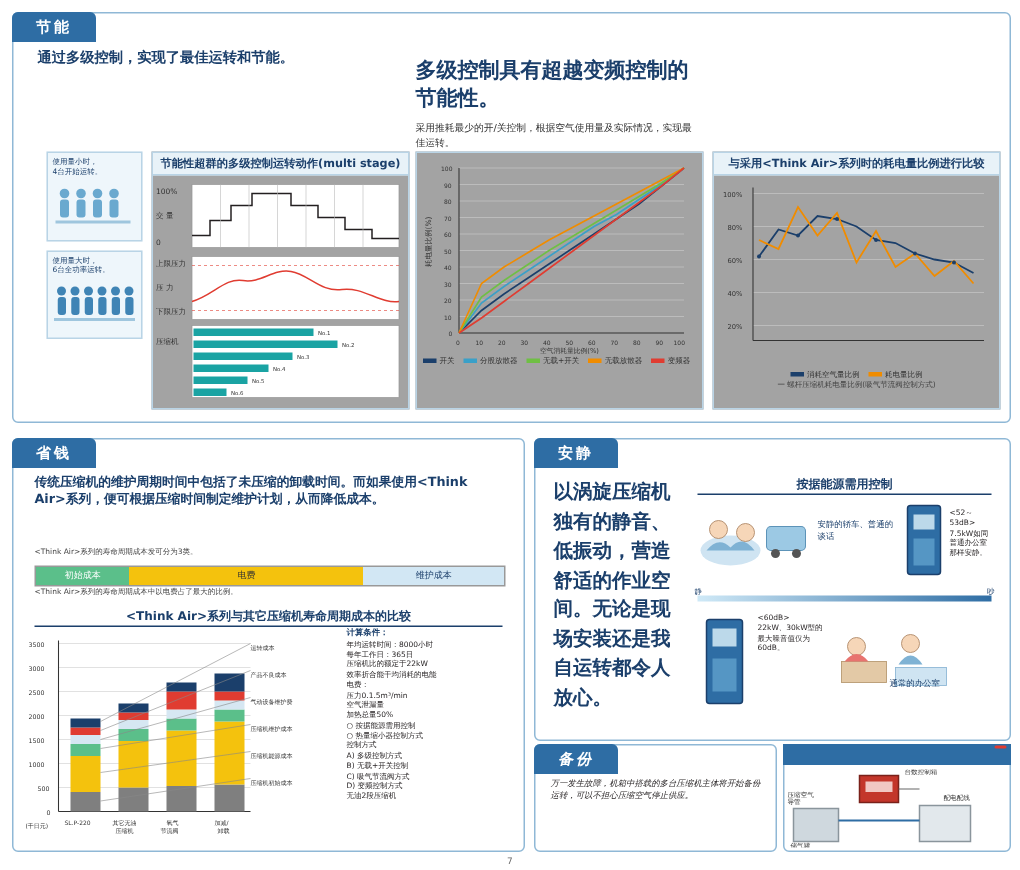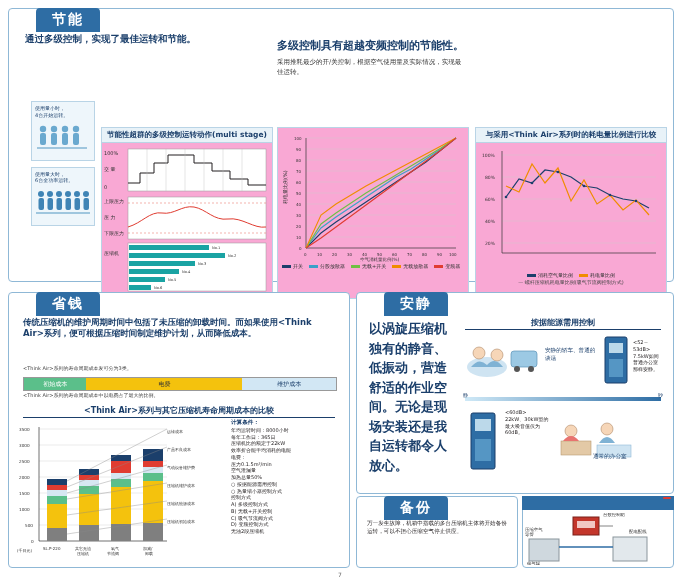--- a/index.html
+++ b/index.html
@@ -6,26 +6,26 @@
   body{
     width:680px;height:580px;
     background:#ffffff;
     font-family:"DejaVu Sans","Liberation Sans",sans-serif;
     font-size:7px;color:#231f20;
     position:relative;overflow:hidden;
   }
   .panel{position:absolute;border:1px solid #8fb8d6;border-radius:4px;background:#fff;}
   .secTab{
     position:absolute;top:-1px;left:-1px;
-    background:#2e6da4;color:#fff;font-size:14px;font-weight:bold;
-    padding:3px 16px;border-radius:4px 4px 0 0;letter-spacing:2px;margin-left:28px;
+    background:#2e6da4;color:#fff;font-size:10px;font-weight:bold;
+    padding:3px 16px;border-radius:4px 4px 0 0;letter-spacing:2px;
   }
   .lead{font-size:9.5px;font-weight:bold;color:#1b3f6b;line-height:1.35;}
   .body{font-size:6.5px;color:#333;line-height:1.5;}
-  .chartBox{border:1px solid #b9d4e6;background:#f9a8d4;position:relative;margin-top:26px;}
+  .chartBox{border:1px solid #b9d4e6;background:#a3a3a3;position:relative;}
   .chartTitle{
     background:#e8f2f8;border-bottom:1px solid #b9d4e6;
     font-size:7.5px;font-weight:bold;color:#1b3f6b;text-align:center;
     padding:2px 0;
   }
   .axisLbl{font-size:5px;fill:#333;}
   .tiny{font-size:5px;line-height:1.35;}
   .tiny6{font-size:5.6px;line-height:1.4;}
   .centerHead{
     text-align:center;font-size:8px;font-weight:bold;color:#1b3f6b;
@@ -38,21 +38,21 @@
 </style>
 </head>
 <body>
 
 <div class="panel" style="left:8px;top:8px;width:664px;height:272px;">
   <div class="secTab">节能</div>
 
   <div class="lead" style="position:absolute;left:16px;top:24px;">通过多级控制，实现了最佳运转和节能。</div>
 
   <div style="position:absolute;left:268px;top:30px;width:190px;">
-    <div class="lead" style="font-size:11px;">多级控制具有超越变频控制的节能性。</div>
+    <div class="lead" style="font-size:14px;font-family:Liberation Serif, serif;">多级控制具有超越变频控制的节能性。</div>
     <div class="body" style="margin-top:4px;">采用推耗最少的开/关控制，根据空气使用量及实际情况，实现最佳运转。</div>
   </div>
   <div style="position:absolute;left:470px;top:30px;width:186px;">
   </div>
 
   <div style="position:absolute;left:22px;top:92px;width:64px;">
     <div style="border:1px solid #b9d4e6;background:#eef6fb;padding:3px;margin-bottom:6px;">
       <div class="tiny" style="white-space:pre-line;color:#1b3f6b;">使用量小时，
 4台开始运转。</div>
       <svg width="56" height="38">
@@ -408,21 +408,21 @@
       <circle cx="14" cy="20" r="6" fill="#f6d6b8" stroke="#b08968" stroke-width="0.6"></circle>
       <path d="M6,30 q8,-10 16,0 z" fill="#e8736f"></path>
       <circle cx="50" cy="18" r="6" fill="#f6d6b8" stroke="#b08968" stroke-width="0.6"></circle>
       <path d="M42,32 q8,-12 16,0 z" fill="#7fb2d4"></path>
       <rect x="40" y="34" width="34" height="12" fill="#cfe4f2" stroke="#8fb8d6" stroke-width="0.6"></rect>
     </svg>
     <div class="tiny6" style="position:absolute;left:128px;top:46px;width:66px;color:#1b3f6b;">通常的办公室</div>
   </div>
 </div>
 
-<div class="panel" style="left:356px;top:496px;width:160px;height:70px;">
+<div class="panel" style="left:356px;top:496px;width:160px;height:70px;font-style:italic;">
   <div class="secTab">备份</div>
   <div class="tiny6" style="position:absolute;left:10px;top:22px;width:140px;line-height:1.5;">万一发生故障，机箱中搭载的多台压缩机主体将开始备份运转，可以不担心压缩空气停止供应。</div>
 </div>
 
 <div class="panel" style="left:522px;top:496px;width:150px;height:70px;border-color:#8fb8d6;">
   <div style="position:absolute;left:-1px;top:-1px;right:-1px;height:14px;background:#2e6da4;color:#fff;font-size:8px;font-weight:bold;padding:1px 4px;box-sizing:border-box;"></div>
   <div style="position:absolute;right:2px;top:0px;background:#e03c31;color:#fff;font-size:6px;padding:1px 4px;border-radius:2px;"></div>
 
   <svg width="146" height="52" style="position:absolute;left:2px;top:16px;">
     <rect x="48" y="4" width="26" height="18" fill="#c3362b" stroke="#7a211a"></rect>

